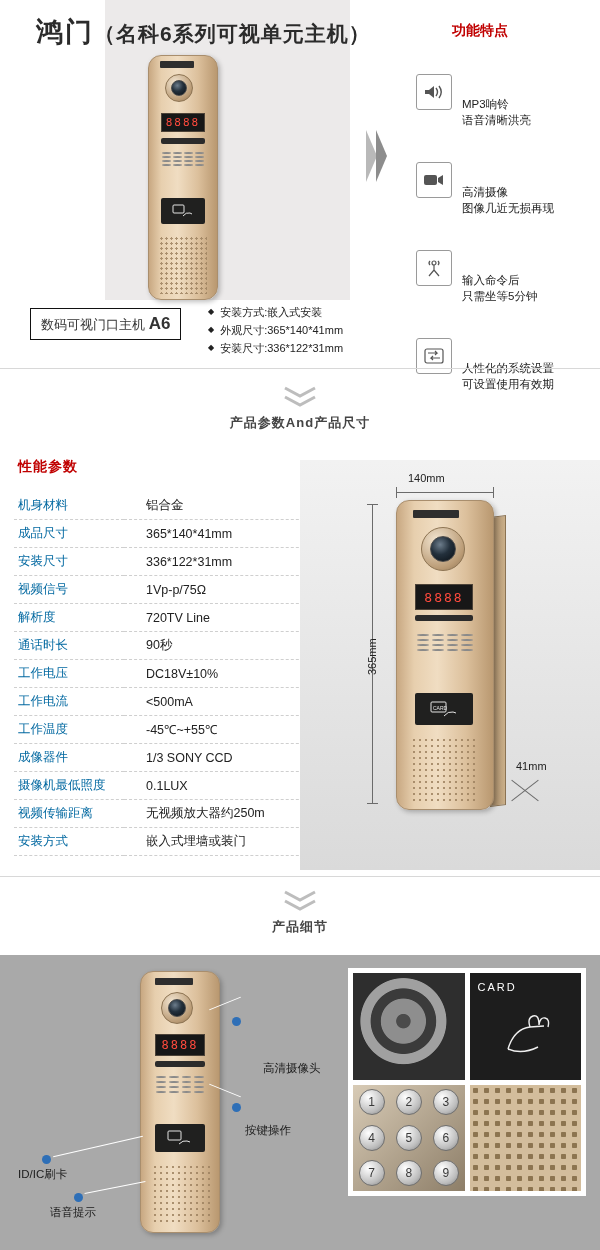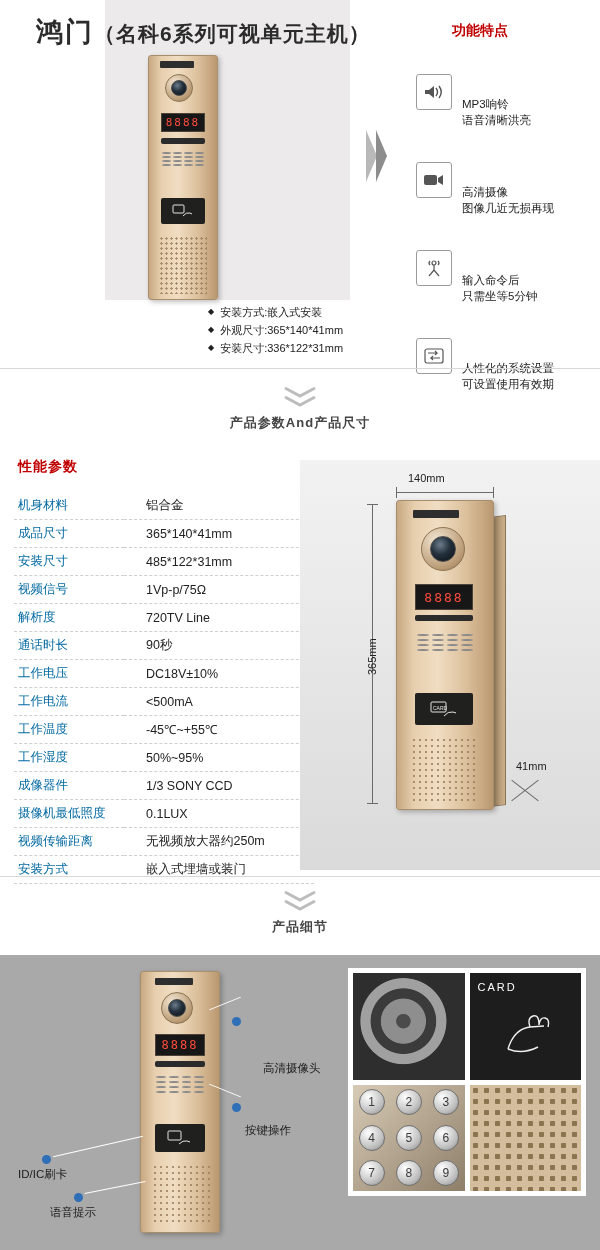--- a/index.html
+++ b/index.html
@@ -42,21 +42,21 @@
     width: 245px;
     height: 300px;
     background: #eceaea;
   }
 
   
   .device {
     position: absolute;
     background: linear-gradient(to right, #c8a882 0%, #e7cfae 18%, #f0ddc2 42%, #dcc09c 72%, #b99870 100%);
     border: 1px solid #a98e6d;
-    border-radius: 3px;
+    border-radius: 13px;
     box-shadow: 2px 2px 5px rgba(0,0,0,.25);
   }
   .dev-logo {
     position: absolute;
     background: #2e2e2e;
     border-radius: 1px;
   }
   .dev-cam-housing {
     position: absolute;
     border-radius: 50%;
@@ -363,20 +363,24 @@
     </div>
     <div class="dev-card" style="left:12px; top:142px; width:44px; height:26px;">
       <svg width="22" height="16" viewBox="0 0 22 16">
         <rect x="1" y="2" width="11" height="8" rx="1" fill="none" stroke="#e4e4e4" stroke-width="1"></rect>
         <path d="M11 13 q3 -4 7 -3 l2 1" fill="none" stroke="#e4e4e4" stroke-width="1"></path>
       </svg>
     </div>
     <div class="dev-grille" style="left:10px; top:180px; width:48px; height:58px;"></div>
   </div>
 
+  <div class="hero-label">
+    <span>数码可视门口主机</span>
+    <b>A6</b>
+  </div>
 
   <div class="hero-specs">
     <div>安装方式:嵌入式安装</div>
     <div>外观尺寸:365*140*41mm</div>
     <div>安装尺寸:336*122*31mm</div>
   </div>
 
   <div class="hero-arrow">
       <i></i>
       <i></i>
@@ -461,21 +465,21 @@
       <tr>
         <td class="k">机身材料</td>
         <td class="v">铝合金</td>
       </tr>
   <tr>
         <td class="k">成品尺寸</td>
         <td class="v">365*140*41mm</td>
       </tr>
   <tr>
         <td class="k">安装尺寸</td>
-        <td class="v">485*122*31mm</td>
+        <td class="v">336*122*31mm</td>
       </tr>
   <tr>
         <td class="k">视频信号</td>
         <td class="v">1Vp-p/75Ω</td>
       </tr>
   <tr>
         <td class="k">解析度</td>
         <td class="v">720TV Line</td>
       </tr>
   <tr>
@@ -486,24 +490,20 @@
         <td class="k">工作电压</td>
         <td class="v">DC18V±10%</td>
       </tr>
   <tr>
         <td class="k">工作电流</td>
         <td class="v">&lt;500mA</td>
       </tr>
   <tr>
         <td class="k">工作温度</td>
         <td class="v">-45℃~+55℃</td>
-      </tr>
-  <tr>
-        <td class="k">工作湿度</td>
-        <td class="v">50%~95%</td>
       </tr>
   <tr>
         <td class="k">成像器件</td>
         <td class="v">1/3 SONY CCD</td>
       </tr>
   <tr>
         <td class="k">摄像机最低照度</td>
         <td class="v">0.1LUX</td>
       </tr>
   <tr>

